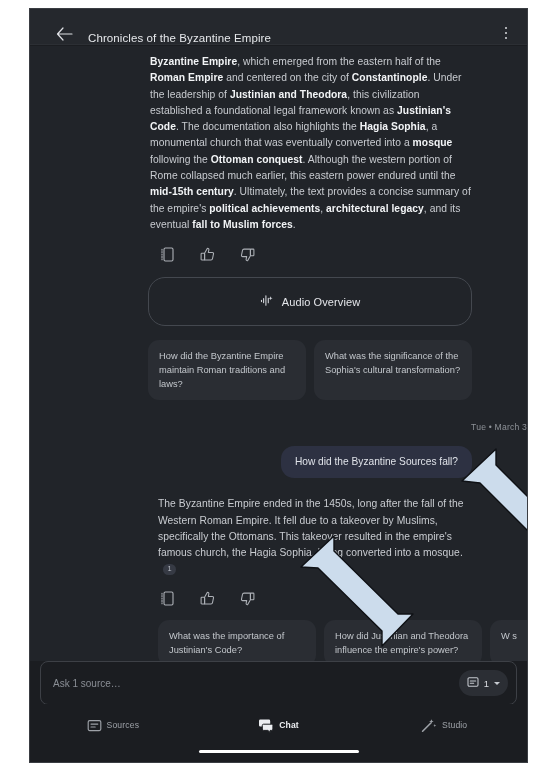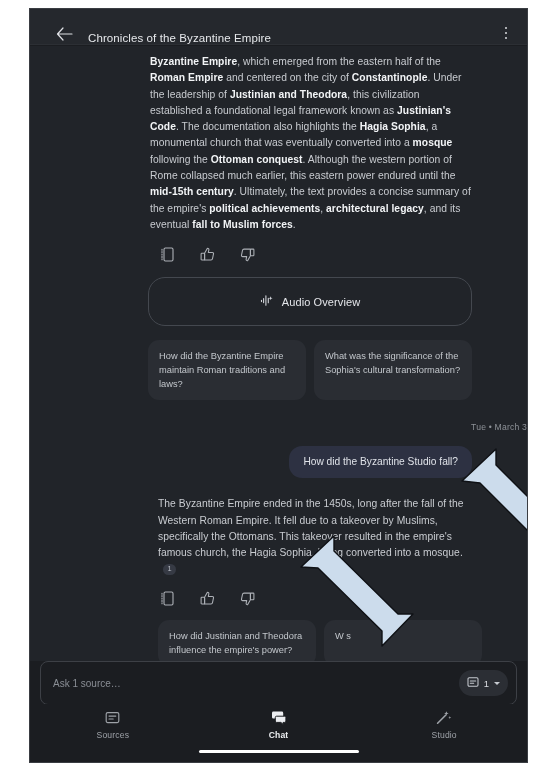--- a/index.html
+++ b/index.html
@@ -226,21 +226,21 @@
   #bottom-nav {
     position: absolute;
     left: 0; right: 0; top: 695px;
     height: 42px;
     background: #1b1d21;
     display: flex;
   }
   .nav-item {
     flex: 1;
     display: flex;
-    flex-direction: column;
+    flex-direction: row;
     align-items: center;
     justify-content: center;
     gap: 5px;
     cursor: pointer;
     text-align: center;
   }
   .nav-item .nav-label {
     font-size: 8.6px;
     color: #9ea2a8;
     letter-spacing: .15px;
@@ -320,21 +320,21 @@
     </div>
 
     <div class="chip-row" id="chips-top">
         <div class="chip">How did the Byzantine Empire maintain Roman traditions and laws?</div>
         <div class="chip">What was the significance of the Sophia's cultural transformation?</div>
       </div>
 
     <div id="date-divider">Tue • March 3</div>
 
     <div id="user-row">
-      <div id="user-bubble">How did the Byzantine Studio fall?</div>
+      <div id="user-bubble">How did the Byzantine Sources fall?</div>
     </div>
 
     <div class="assistant-text" style="padding-top:18px;padding-left:128px;padding-right:60px;">
       <span>The Byzantine Empire ended in the 1450s, long after the fall of the Western Roman Empire. It fell due to a takeover by Muslims, specifically the Ottomans. This takeover resulted in the empire's famous church, the Hagia Sophia, being converted into a mosque.</span><span id="citation">1</span>
     </div>
 
     <div class="action-row" style="padding-left:128px;">
       <div class="action-icon">
         <svg width="13" height="15" viewBox="0 0 13 15">
           <rect x="3" y="1" width="9" height="13" rx="1.4" stroke="#c6cad0" stroke-width="1.1" fill="none"></rect>
@@ -349,20 +349,21 @@
       </div>
       <div class="action-icon">
         <svg width="15" height="15" viewBox="0 0 15 15">
           <path d="M10.4 8.7 L7.6 13.8 C6.4 13.8 5.9 12.9 6.2 11.8 L6.7 9.6 L2.7 9.6 C1.8 9.6 1.3 8.9 1.5 8.1 L2.5 3.4 C2.65 2.6 3.2 2.1 4 2.1 L10.4 2.1 Z" stroke="#c6cad0" stroke-width="1.05" fill="none" stroke-linejoin="round"></path>
           <rect x="10.4" y="2.1" width="3.5" height="6.6" rx="0.7" stroke="#c6cad0" stroke-width="1.05" fill="none"></rect>
         </svg>
       </div>
     </div>
 
     <div class="chip-row lower" id="chips-bottom">
+        <div class="chip">What was the importance of Justinian's Code?</div>
         <div class="chip">How did Justinian and Theodora influence the empire's power?</div>
         <div class="chip">W s</div>
       </div>
 
     <div id="disclaimer">NotebookLM can be inaccurate, so double-check.</div>
   </div>
 
   <div id="composer">
     <div id="composer-inner">
       <input id="ask-input" type="text" placeholder="Ask 1 source…" style="">

